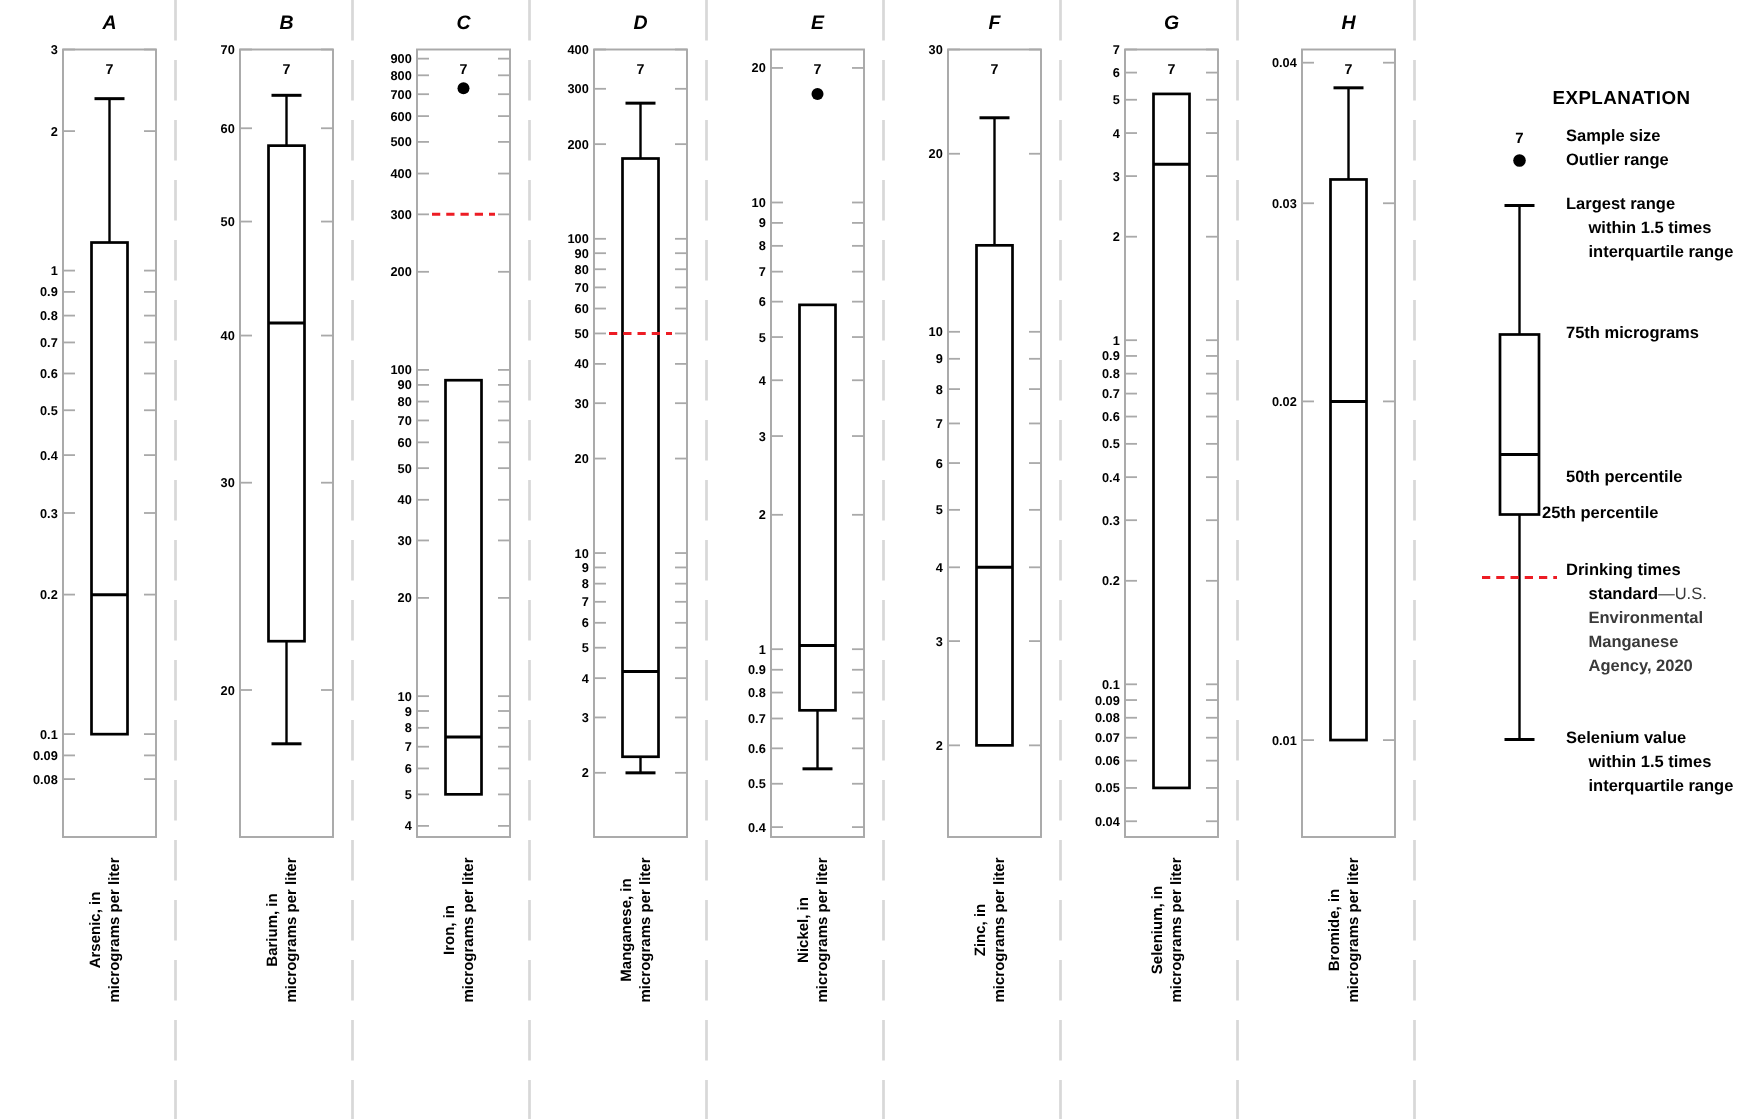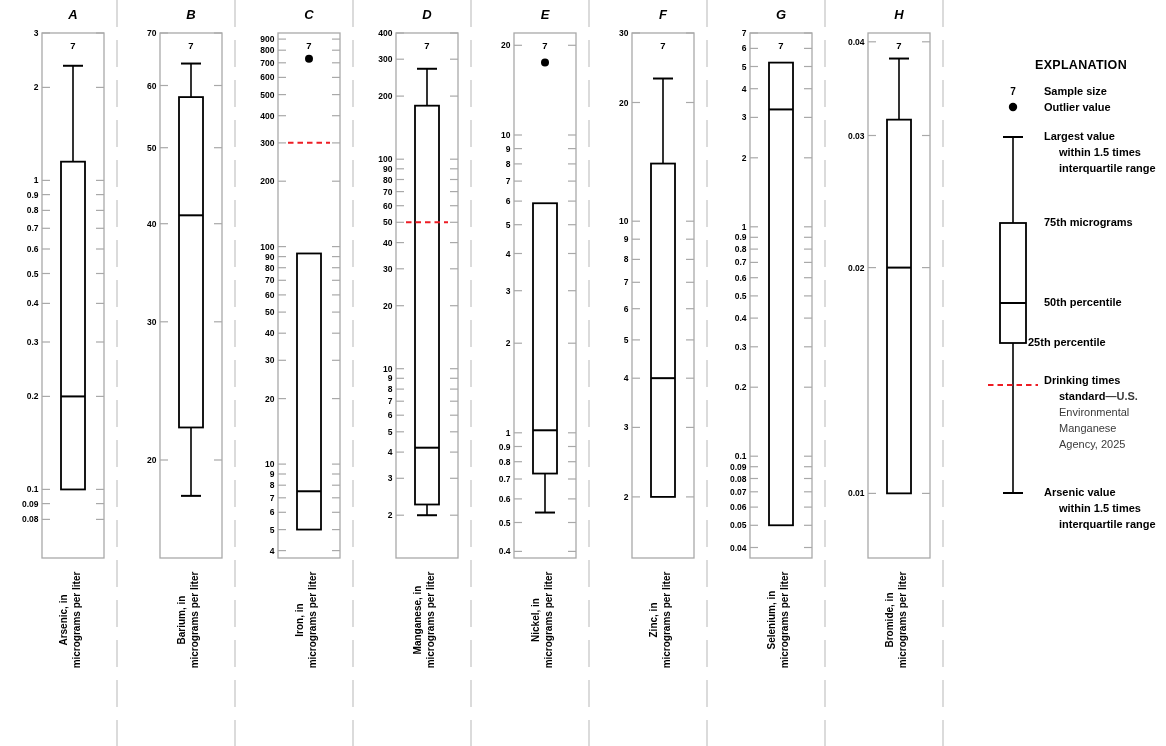--- a/index.html
+++ b/index.html
@@ -5,22 +5,22 @@
   html,body{margin:0;padding:0;background:#fff;}
   body{width:1166px;height:746px;font-family:"Liberation Sans","DejaVu Sans",sans-serif;}
   .figure{position:relative;width:1166px;height:746px;background:#fff;overflow:hidden;}
   #panels{position:absolute;left:0;top:0;display:flex;}
   #panels svg{display:block;}
   svg text{font-family:"Liberation Sans","DejaVu Sans",sans-serif;}
   .legend{position:absolute;left:944px;top:0;width:222px;height:746px;}
   .lg-glyph{position:absolute;left:0;top:0;}
   .lg-title{position:absolute;left:91px;top:58px;font-size:12.5px;font-weight:bold;letter-spacing:.3px;color:#000;text-align:center;}
   .lg-line{position:absolute;font-size:11px;font-weight:bold;line-height:13px;white-space:nowrap;color:#000;}
-  .lg-line .reg{font-weight:700;color:#3a3a3a;}
-  .lg-line.reg{font-weight:400;color:#3a3a3a;}
+  .lg-line .reg{font-weight:400;color:#3a3a3a;}
+  .lg-line.reg{font-weight:700;color:#3a3a3a;}
 </style>
 </head>
 <body>
 
 <div class="figure">
 
   <div id="panels">
       <svg width="118" height="746" viewBox="0 0 118 746">
         <line x1="117" y1="0" x2="117" y2="746" stroke="#d8d8d8" stroke-width="1.8" stroke-dasharray="27 13"></line>
         <text x="73" y="19" text-anchor="middle" font-size="13" font-weight="700" fill="#000" font-style="italic">A</text>
@@ -505,33 +505,33 @@
       <line x1="69" y1="343" x2="69" y2="493" stroke="#000" stroke-width="1.6"></line>
       <line x1="59" y1="493" x2="79" y2="493" stroke="#000" stroke-width="2"></line>
       <rect x="56" y="223" width="26" height="120" fill="#fff" stroke="#000" stroke-width="1.8"></rect>
       <line x1="56" y1="303" x2="82" y2="303" stroke="#000" stroke-width="2"></line>
       <line x1="44" y1="385" x2="94" y2="385" stroke="#ed1c24" stroke-width="2" stroke-dasharray="5.5 4"></line>
     </svg>
 
     <div class="lg-title">EXPLANATION</div>
 
     <div class="lg-line" style="left:100px;top:85px;">Sample size</div>
-    <div class="lg-line" style="left:100px;top:101px;">Outlier value</div>
-
-    <div class="lg-line" style="left:100px;top:130px;">Largest value</div>
+    <div class="lg-line" style="left:100px;top:101px;">Outlier range</div>
+
+    <div class="lg-line" style="left:100px;top:130px;">Largest range</div>
     <div class="lg-line" style="left:115px;top:146px;">within 1.5 times</div>
     <div class="lg-line" style="left:115px;top:162px;">interquartile range</div>
 
     <div class="lg-line" style="left:100px;top:216px;">75th micrograms</div>
-    <div class="lg-line" style="left:100px;top:296px;">50th percentile</div>
+    <div class="lg-line" style="left:100px;top:312px;">50th percentile</div>
     <div class="lg-line" style="left:84px;top:336px;">25th percentile</div>
 
     <div class="lg-line" style="left:100px;top:374px;">Drinking times</div>
     <div class="lg-line" style="left:115px;top:390px;"><span>standard</span><span class="reg">—U.S.</span></div>
     <div class="lg-line reg" style="left:115px;top:406px;">Environmental</div>
     <div class="lg-line reg" style="left:115px;top:422px;">Manganese</div>
-    <div class="lg-line reg" style="left:115px;top:438px;">Agency, 2025</div>
-
-    <div class="lg-line" style="left:100px;top:486px;">Arsenic value</div>
+    <div class="lg-line reg" style="left:115px;top:438px;">Agency, 2020</div>
+
+    <div class="lg-line" style="left:100px;top:486px;">Selenium value</div>
     <div class="lg-line" style="left:115px;top:502px;">within 1.5 times</div>
     <div class="lg-line" style="left:115px;top:518px;">interquartile range</div>
   </div>
 </div>
 
 </body></html>

